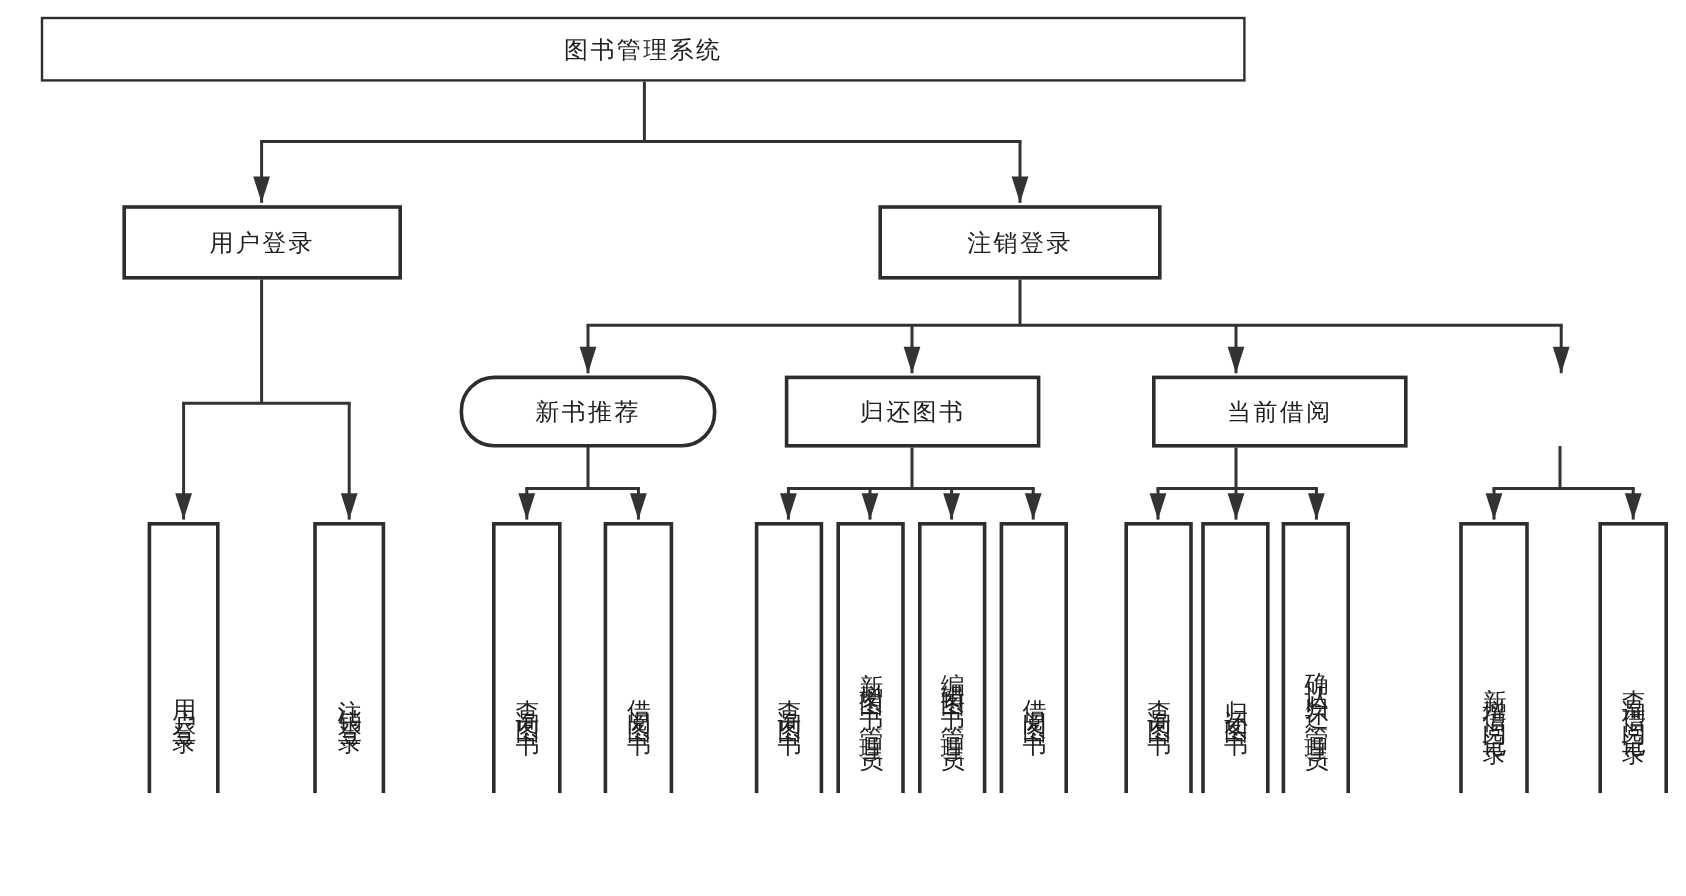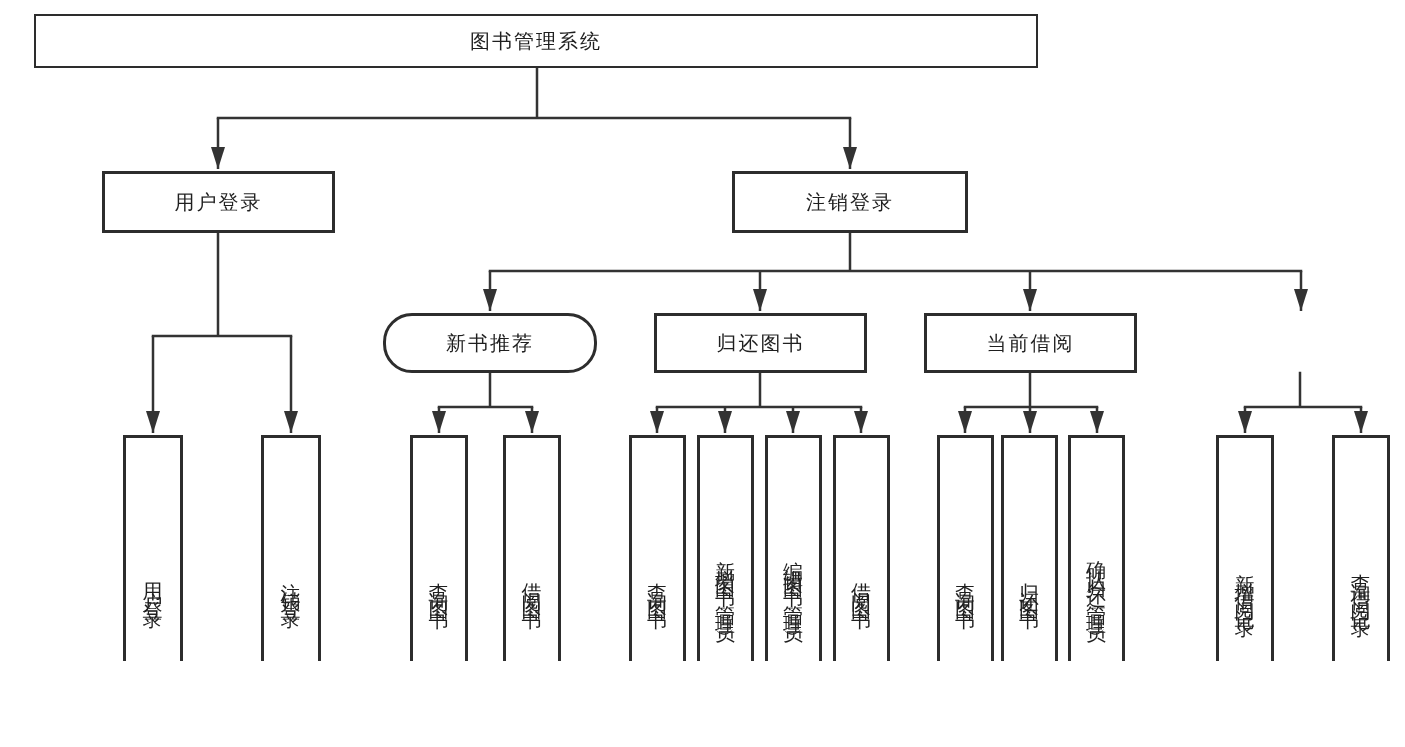--- a/index.html
+++ b/index.html
@@ -112,21 +112,21 @@
     <line x1="1341" y1="407" x2="1341" y2="433" marker-end="url(#arrow)"></line>
   </svg>
 
   <div class="box root" style="left:14px; top:14px; width:1004px; height:54px;">图书管理系统</div>
 
   <div class="box" style="left:82px; top:171px; width:233px; height:62px;">用户登录</div>
   <div class="box" style="left:712px; top:171px; width:236px; height:62px;">注销登录</div>
 
   <div class="box" style="left:363px; top:313px; width:214px; height:60px;border-radius:29px;">新书推荐</div>
   <div class="box" style="left:634px; top:313px; width:213px; height:60px;">归还图书</div>
-  <div class="box" style="left:904px; top:313px; width:213px; height:60px;">当前借阅</div>
+  <div class="box" style="left:940px; top:313px; width:213px; height:60px;">当前借阅</div>
 
   <div class="box vbox" style="left:103px; top:435px; width:60px; height:300px;">用户登录</div>
   <div class="box vbox" style="left:241px; top:435px; width:60px; height:300px;">注销登录</div>
 
   <div class="box vbox" style="left:390px; top:435px; width:58px; height:300px;">查询图书</div>
   <div class="box vbox" style="left:483px; top:435px; width:58px; height:300px;">借阅图书</div>
 
   <div class="box vbox" style="left:609px; top:435px; width:57px; height:300px;">查询图书</div>
   <div class="box vbox" style="left:677px; top:435px; width:57px; height:300px;">新增图书（管理员）</div>
   <div class="box vbox" style="left:745px; top:435px; width:57px; height:300px;">编辑图书（管理员）</div>

